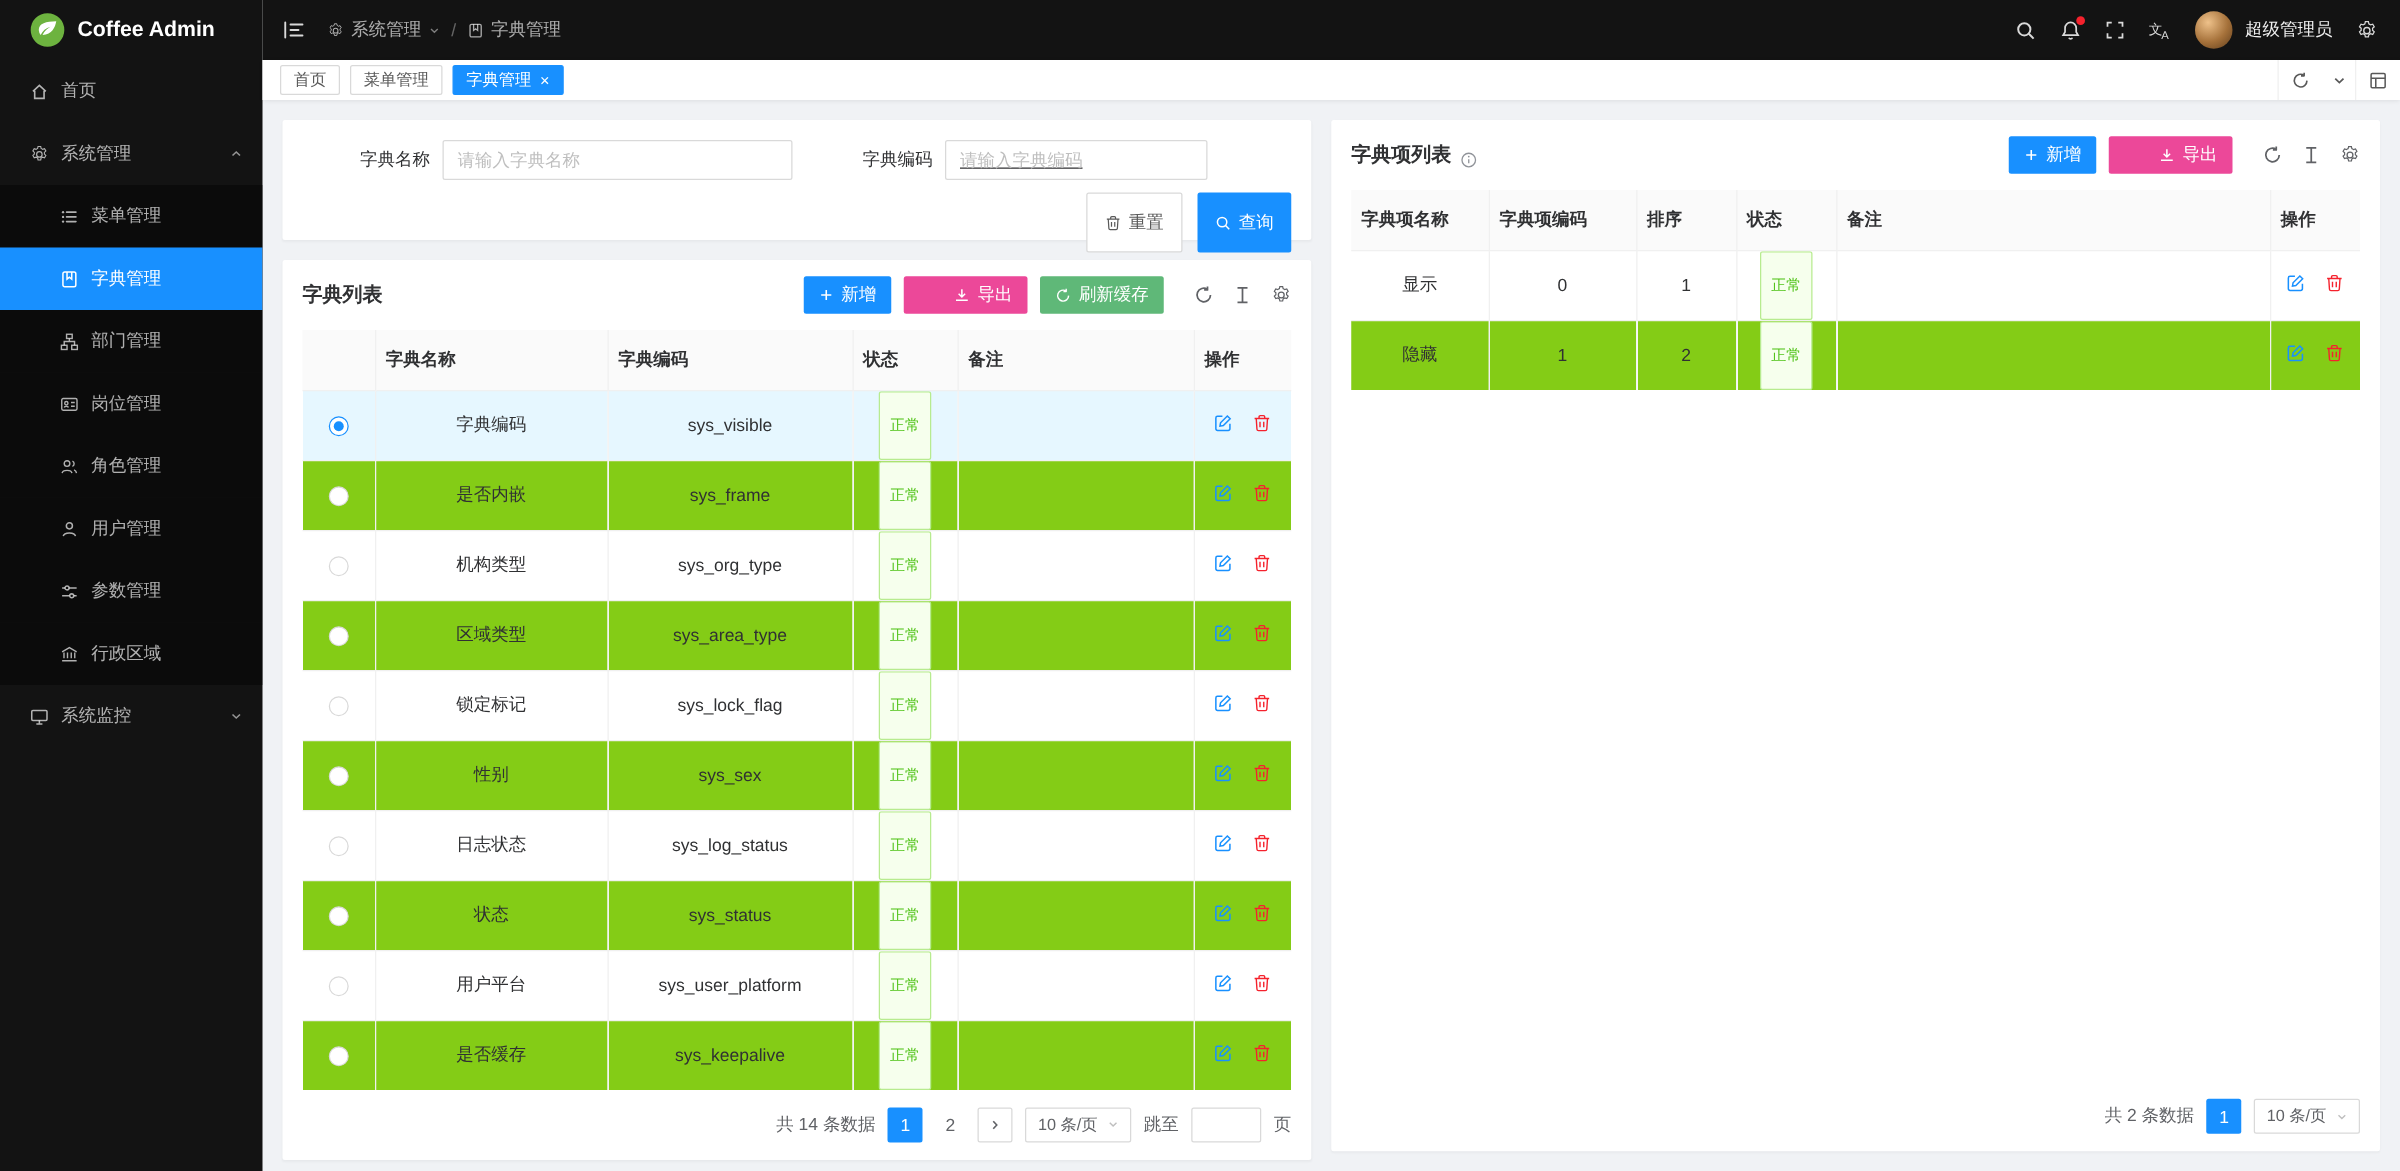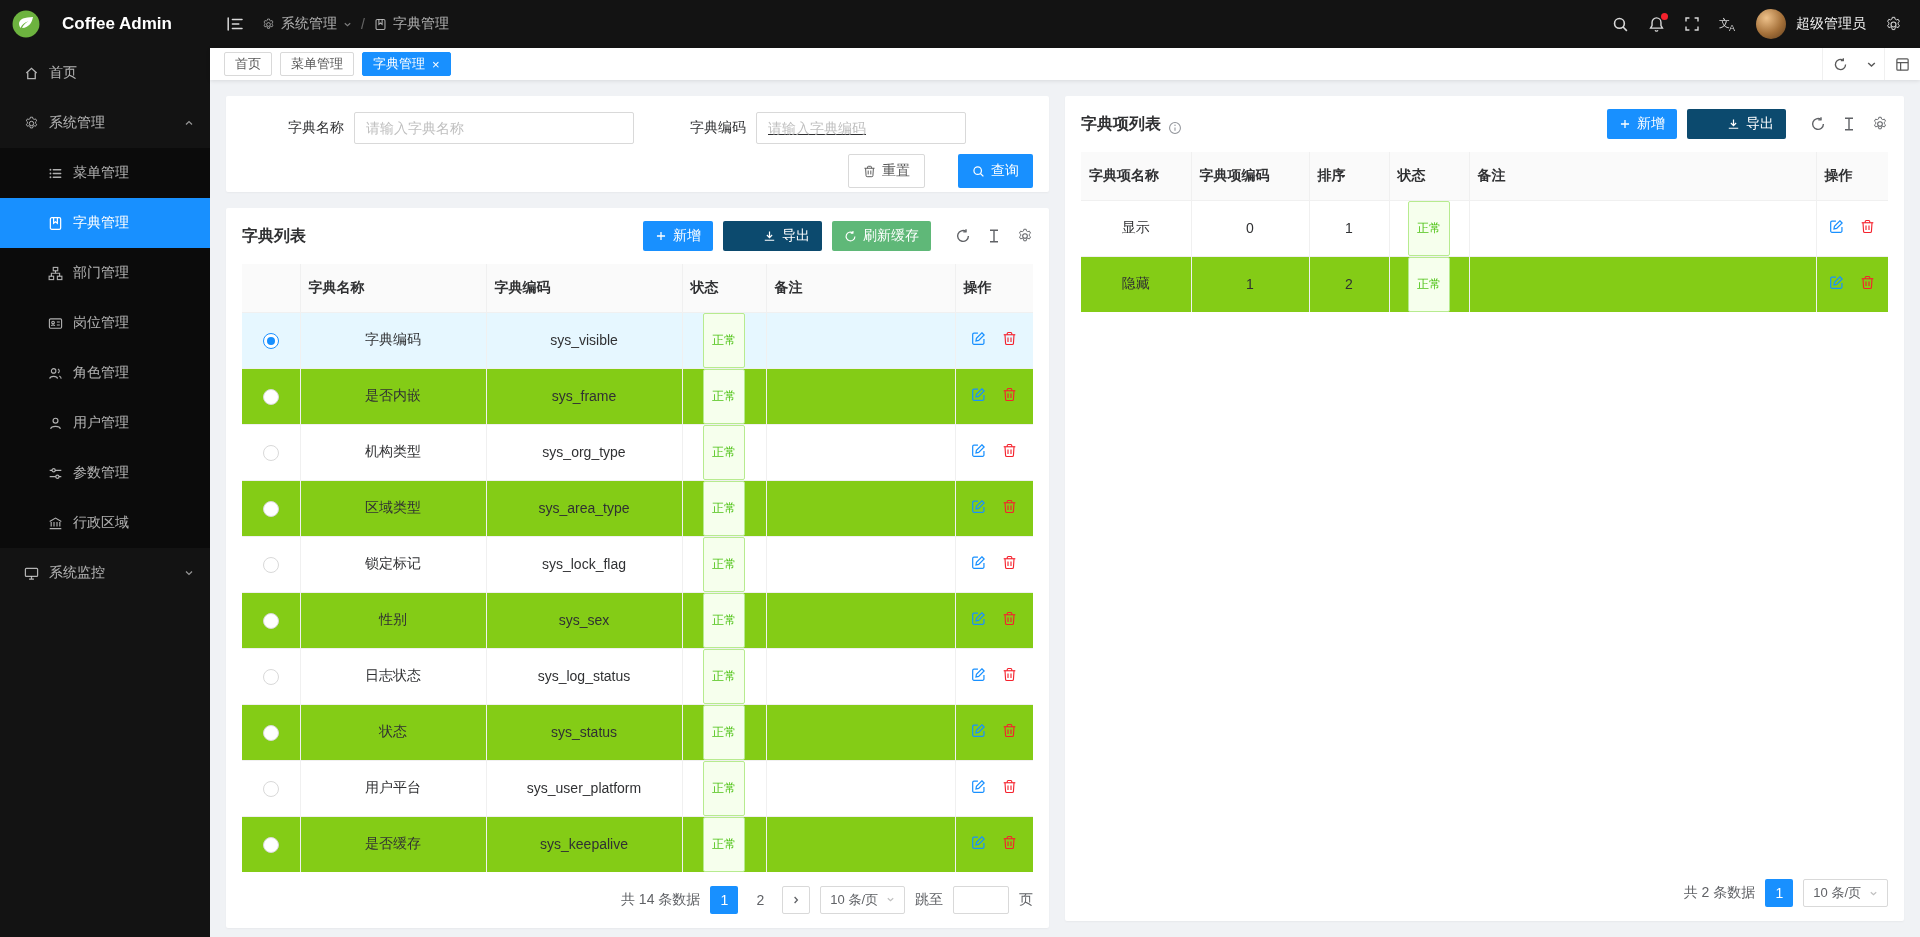--- a/index.html
+++ b/index.html
@@ -5,21 +5,21 @@
   html,body{margin:0;padding:0;overflow:hidden;background:#f0f2f5;}
   body{width:1920px;height:937px;font-family:"Liberation Sans","DejaVu Sans",sans-serif;font-size:14px;color:#303133;}
   *{box-sizing:border-box;}
   button{font-family:inherit;cursor:pointer;}
   input{font-family:inherit;outline:none;}
 
   .app{display:flex;width:1920px;height:937px;}
 
   
   .sidebar{width:210px;flex-shrink:0;background:#131313;display:flex;flex-direction:column;}
-  .logo{height:48px;display:flex;align-items:center;gap:22px;padding:0 12px;cursor:pointer;}
+  .logo{height:48px;display:flex;align-items:center;gap:10px;padding:0 24px;cursor:pointer;}
   .logo-text{color:#fff;font-weight:bold;font-size:17px;white-space:nowrap;}
   .menu{flex:1;overflow:hidden;}
   .menu-item{height:50px;display:flex;align-items:center;gap:10px;padding:0 16px 0 24px;font-size:14px;color:rgba(255,255,255,.68);cursor:pointer;}
   .menu-item.sub{padding-left:48px;background:#0b0b0b;}
   .menu-item.active{background:#1890ff;color:#fff;}
   .mi-icon{width:15px;height:15px;display:inline-flex;flex-shrink:0;line-height:0;}
   .mi-label{white-space:nowrap;}
   .mi-arrow{width:10px;height:10px;margin-left:auto;display:inline-flex;line-height:0;color:rgba(255,255,255,.55);}
 
   
@@ -58,33 +58,33 @@
   
   .filter-card{height:96px;flex-shrink:0;padding:16px 16px 0 16px;}
   .filter-row{display:flex;align-items:center;padding-left:46px;}
   .filter-label{font-size:14px;color:#303133;margin-right:10px;white-space:nowrap;}
   .filter-label.second{margin-left:56px;}
   .filter-input{height:32px;border:1px solid #d9d9d9;border-radius:2px;padding:0 11px;font-size:14px;color:#303133;background:#fff;}
   .filter-input::placeholder{color:#bfbfbf;}
   .filter-input.w1{width:280px;}
   .filter-input.w2{width:210px;text-decoration:underline;}
   .filter-actions{display:flex;justify-content:flex-end;gap:12px;margin-top:10px;}
-  .btn{height:34px;border-radius:2px;font-size:14px;display:inline-flex;align-items:center;gap:6px;padding:0 14px;border:none;margin-left:21px;}
+  .btn{height:48px;border-radius:2px;font-size:14px;display:inline-flex;align-items:center;gap:6px;padding:0 14px;border:none;}
   .btn-ghost{background:#fff;border:1px solid #d9d9d9;color:#595959;}
   .btn-primary{background:#1890ff;color:#fff;}
 
   
   .list-card{flex:1;min-width:0;display:flex;flex-direction:column;padding:0 16px;}
   .card-header{height:56px;flex-shrink:0;display:flex;align-items:center;}
   .card-title{font-size:16px;font-weight:bold;color:#303133;display:flex;align-items:flex-end;gap:7px;}
   .card-title .info{color:#909399;}
   .card-actions{margin-left:auto;display:flex;align-items:center;gap:10px;}
   .btn-sm{height:30px;padding:0 12px;font-size:14px;color:#fff;border:none;border-radius:2px;display:inline-flex;align-items:center;gap:6px;white-space:nowrap;}
   .btn-add{background:#1890ff;}
-  .btn-export{background:#0c4a6e;padding-left:40px;}
+  .btn-export{background:#ec4899;padding-left:40px;}
   .btn-cache{background:#5fb878;}
   .tool-group{display:flex;align-items:center;gap:15px;margin-left:14px;color:#606266;}
   .tool{cursor:pointer;}
 
   
   .data-table{width:100%;border-collapse:collapse;table-layout:fixed;border:hidden;flex-shrink:0;}
   .data-table th{background:#fafafa;height:48px;font-size:14px;font-weight:bold;color:#303133;border:1px solid #f0f0f0;text-align:left;padding:0 8px;}
   .data-table td{height:50px;font-size:14px;color:#303133;border:1px solid #f0f0f0;text-align:center;padding:0 8px;overflow:hidden;white-space:nowrap;text-overflow:ellipsis;background:#fff;}
   .data-table tr.striped td{background:#84cc16;}
   .data-table tr.selected td{background:#e6f7ff;}

